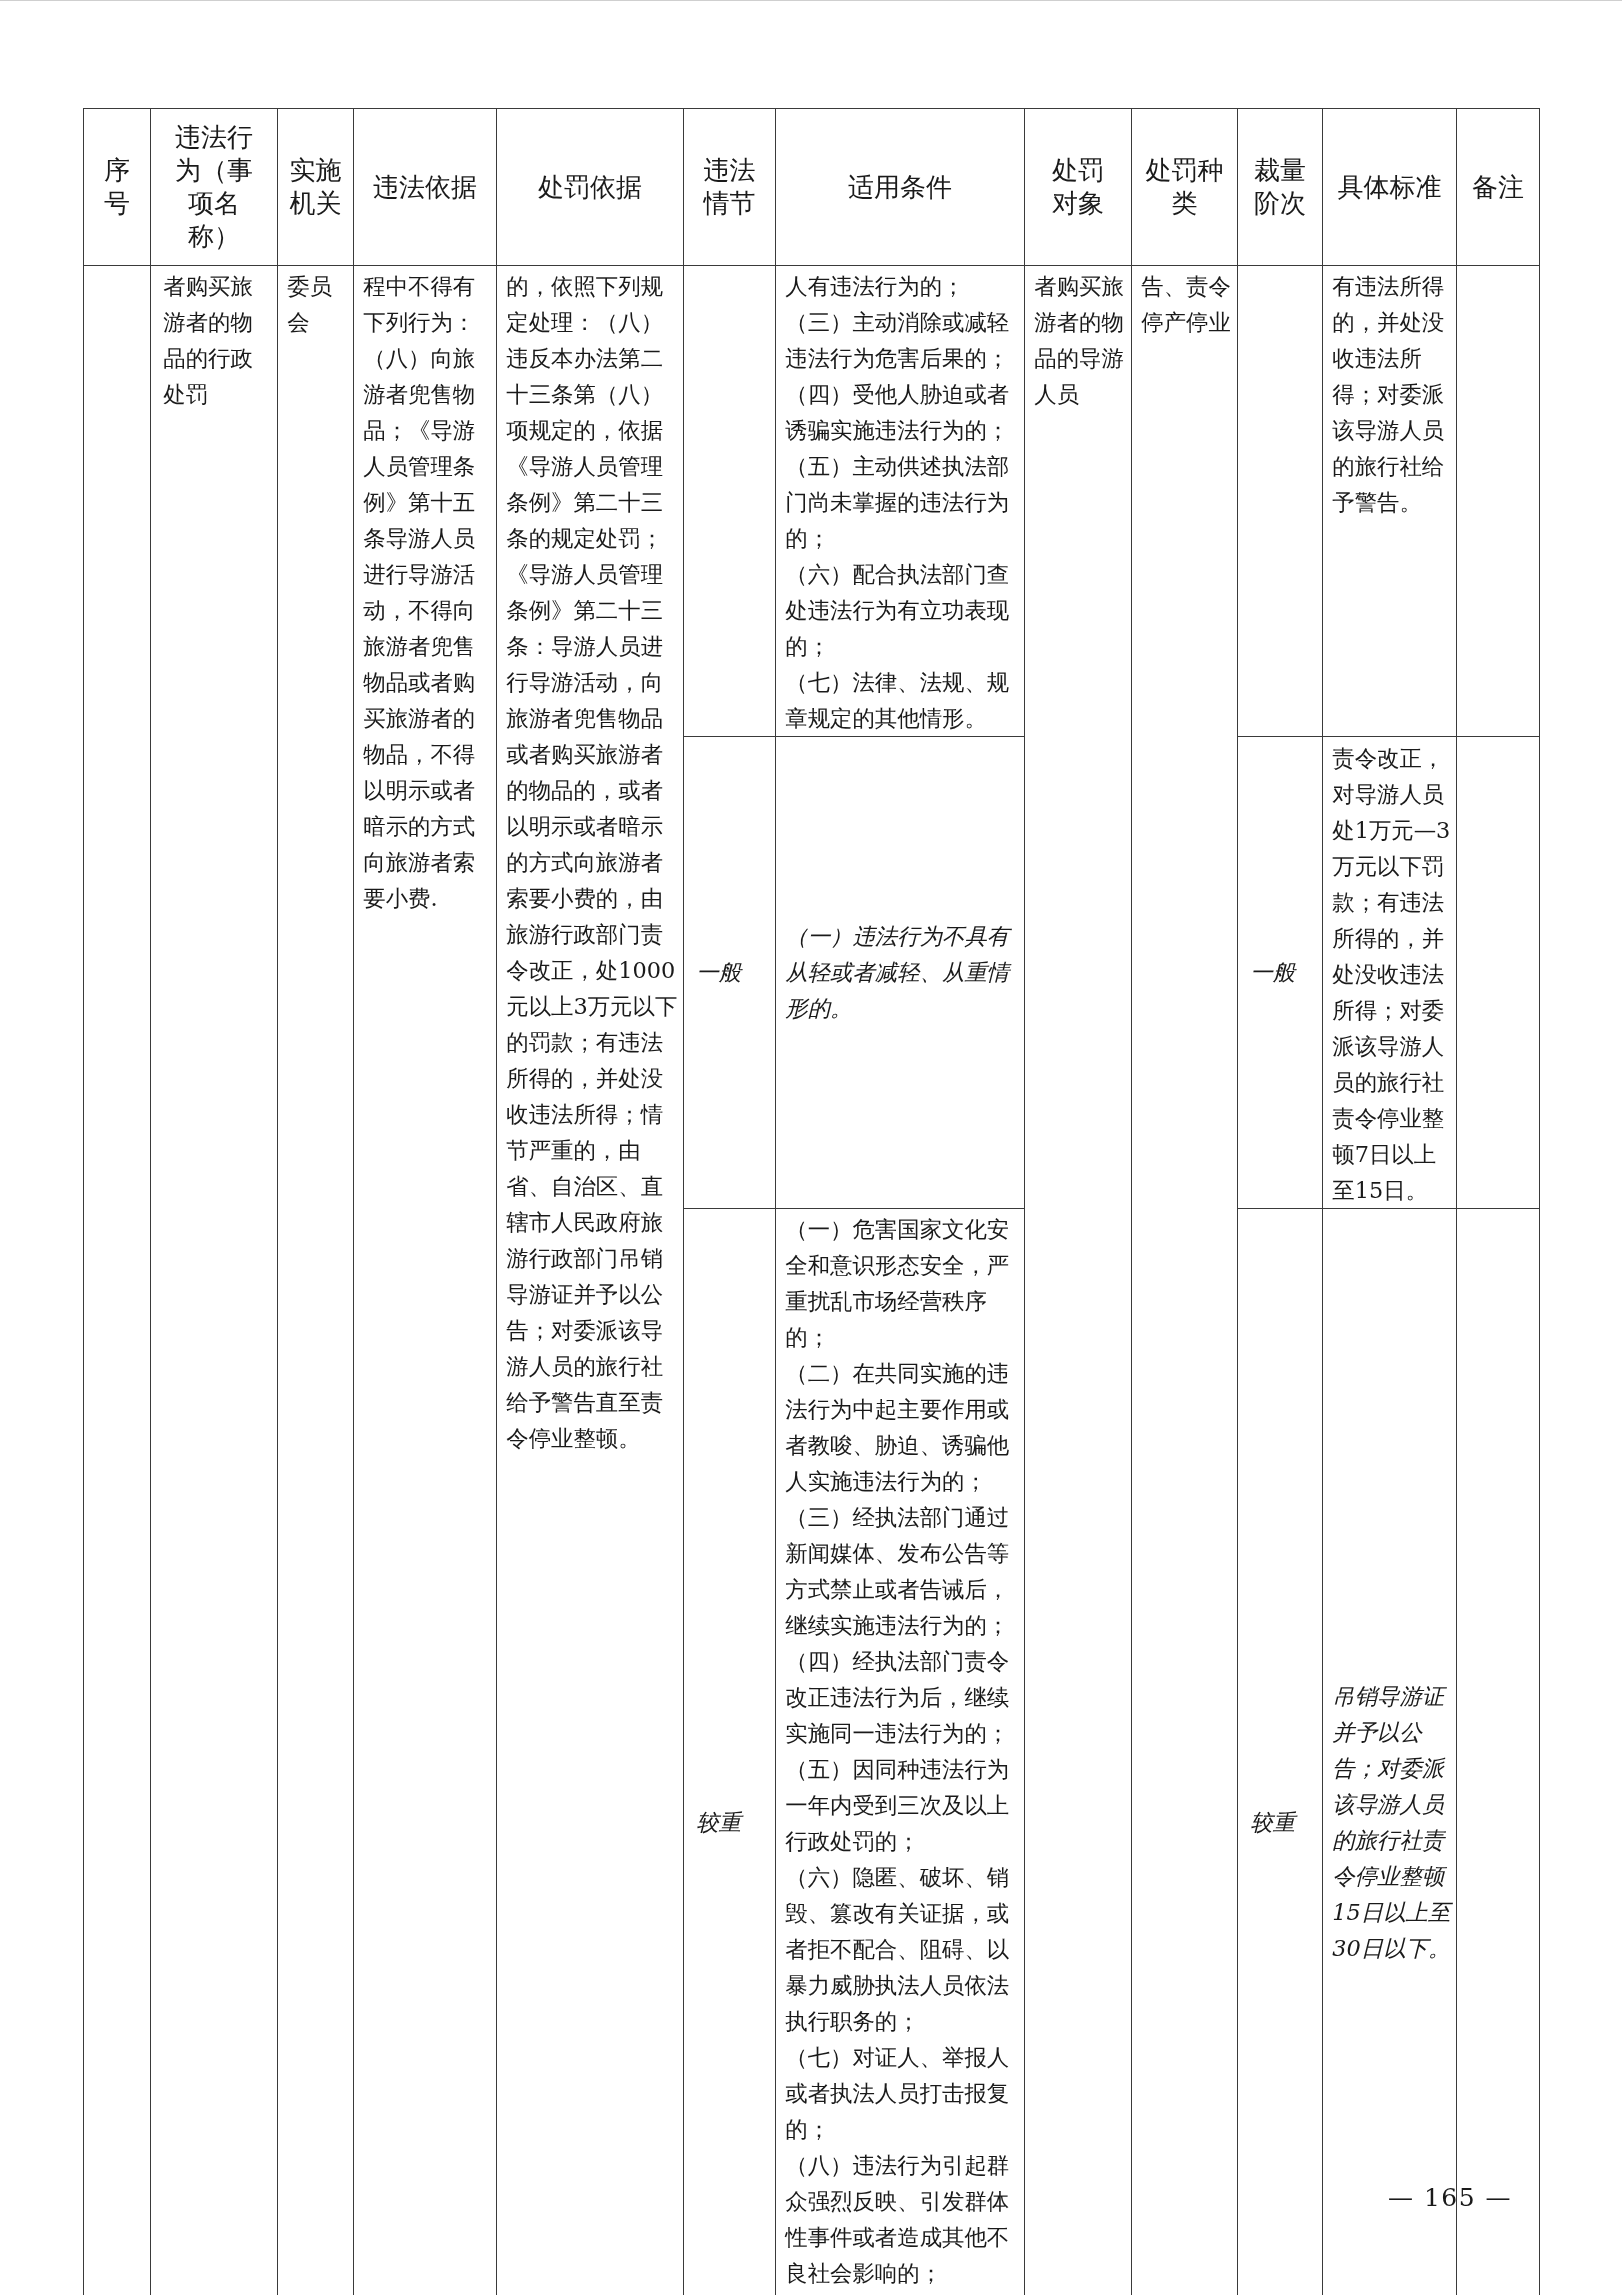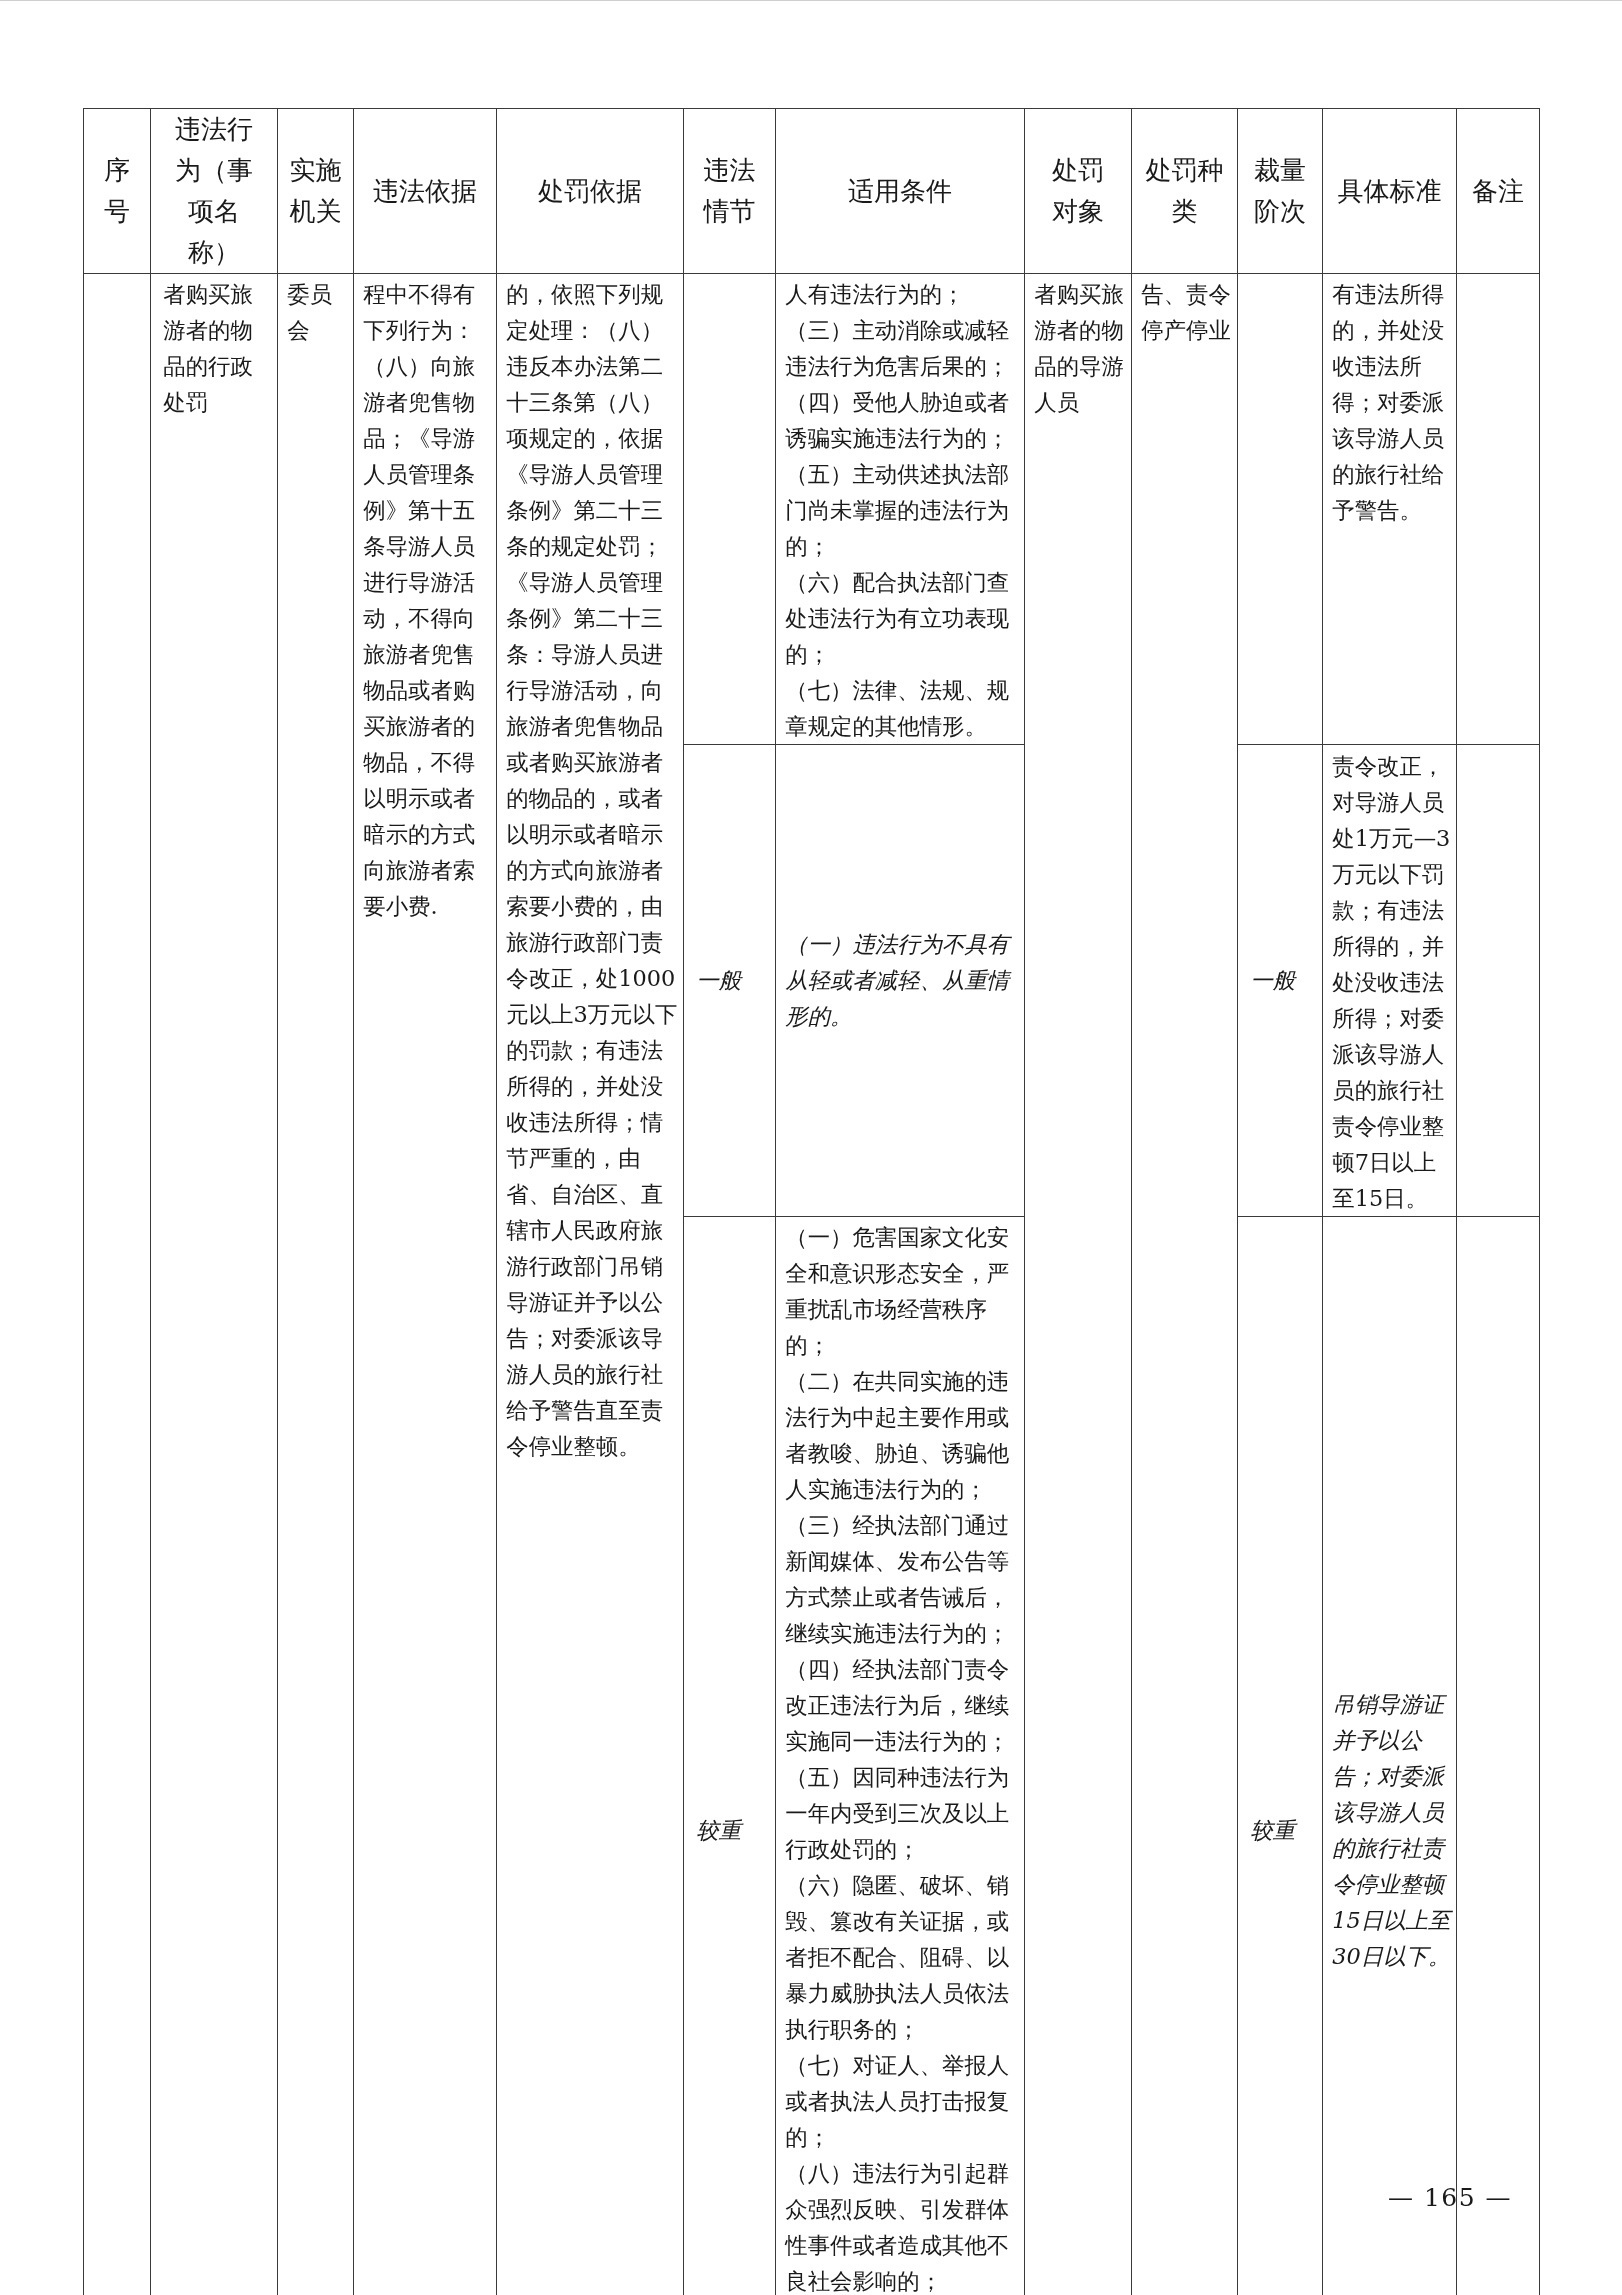--- a/index.html
+++ b/index.html
@@ -11,21 +11,21 @@
   table.penalty {
     position: absolute; left: 83px; top: 108px; width: 1455px;
     border-collapse: collapse; table-layout: fixed;
   }
   table.penalty td, table.penalty th {
     border: 1.5px solid #3a3a3a; padding: 0; vertical-align: top;
     font-size: 22.4px; line-height: 36px; font-weight: normal;
   }
   table.penalty th {
     height: 122px; vertical-align: middle; text-align: center;
-    font-size: 26px; line-height: 41px; font-family: "DejaVu Sans", "Liberation Sans", sans-serif;
+    font-size: 26px; line-height: 33px; font-family: "DejaVu Sans", "Liberation Sans", sans-serif;
   }
   .cell { padding: 2.3px 9.3px 0 12.3px; word-break: break-all; }
   .cell.narrow { padding-left: 9.3px; padding-right: 4.6px; }
   .mid { vertical-align: middle !important; font-style: italic; }
   .mid .cell { padding-top: 0; }
   .para { display: block; }
   .page-num {
     position: absolute; left: 1388px; top: 2183px; font-size: 25px;
     font-family: "DejaVu Serif", "Liberation Serif", serif; letter-spacing: 1.5px;
   }

